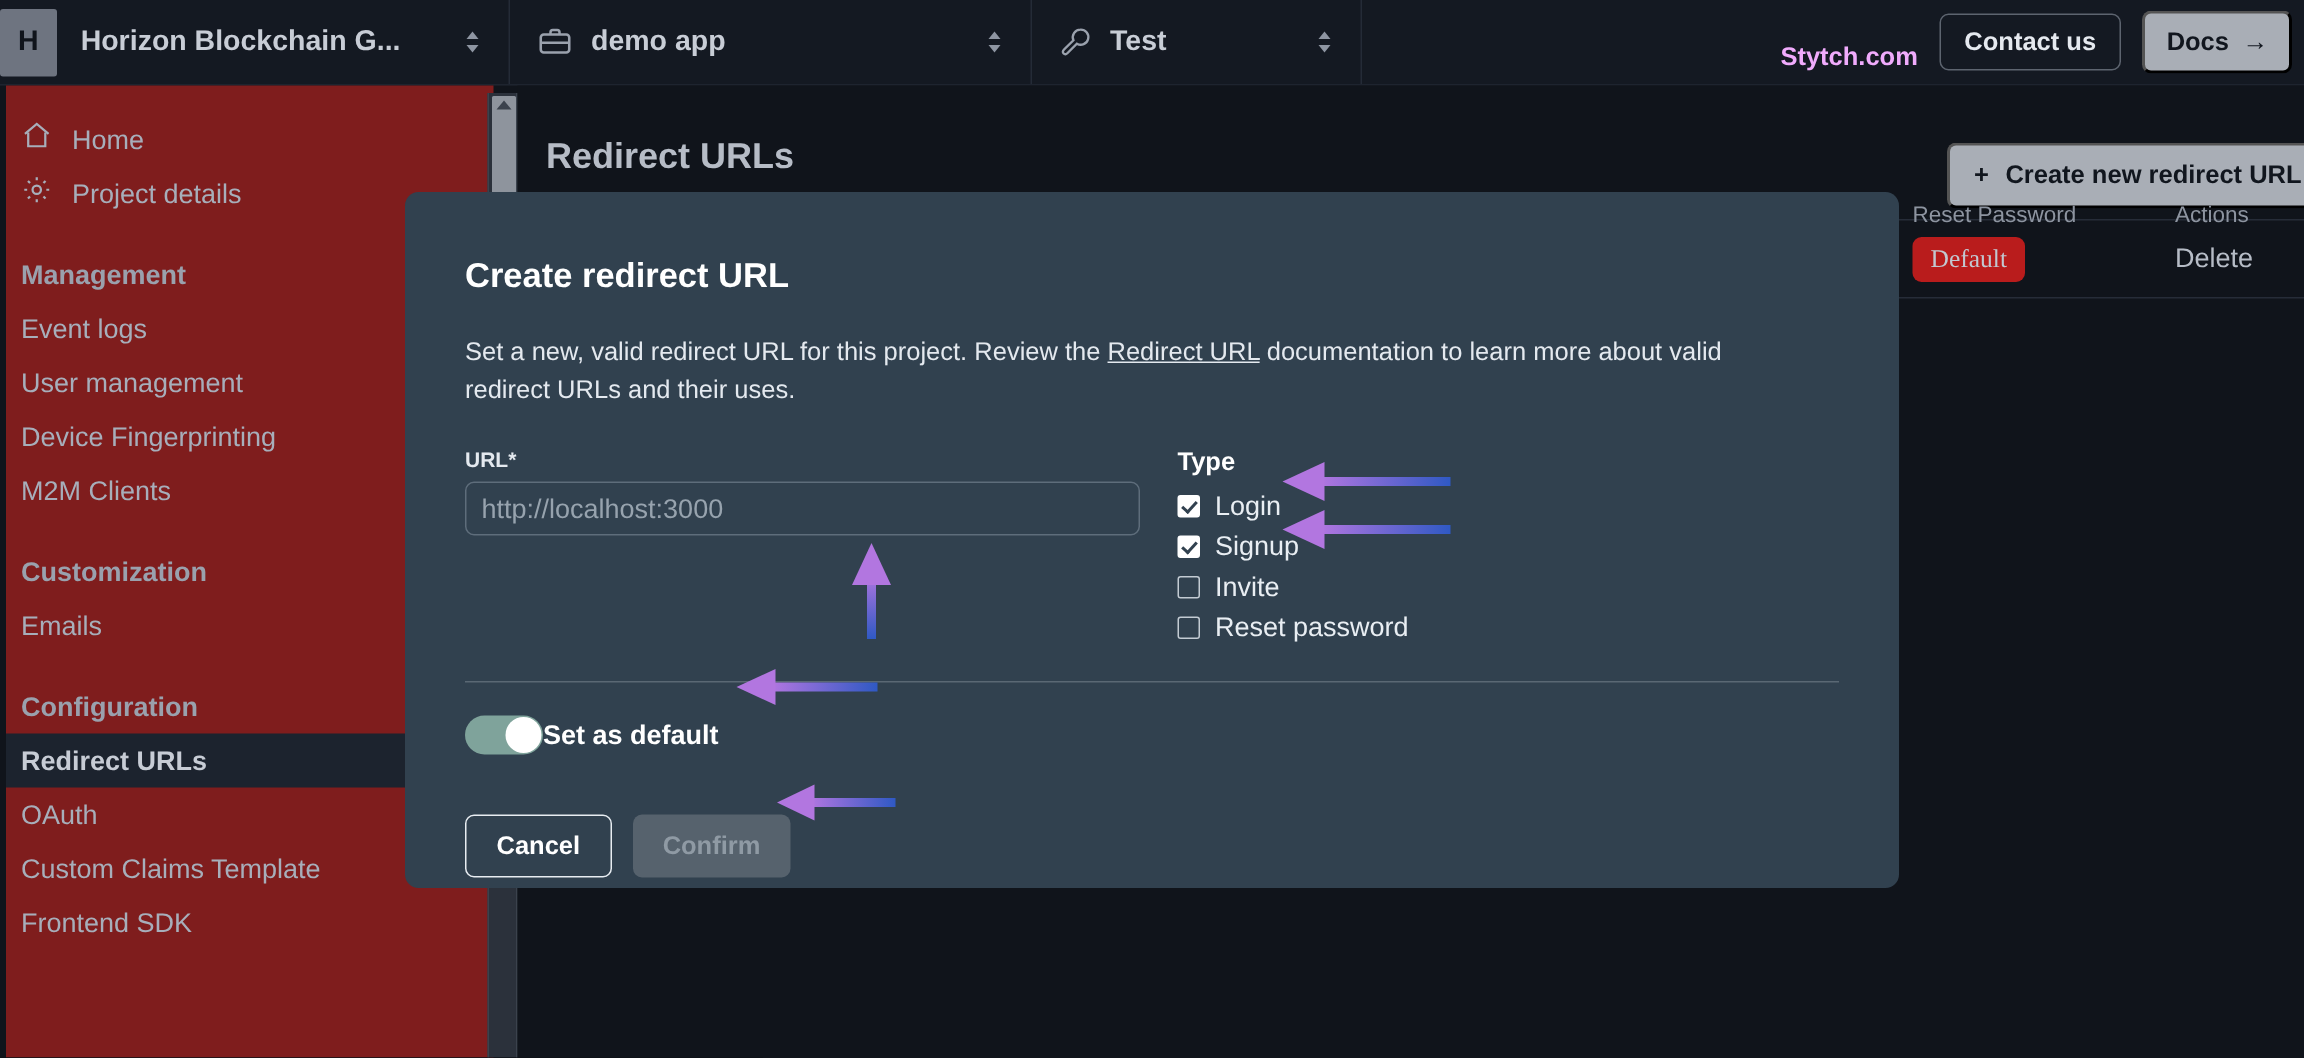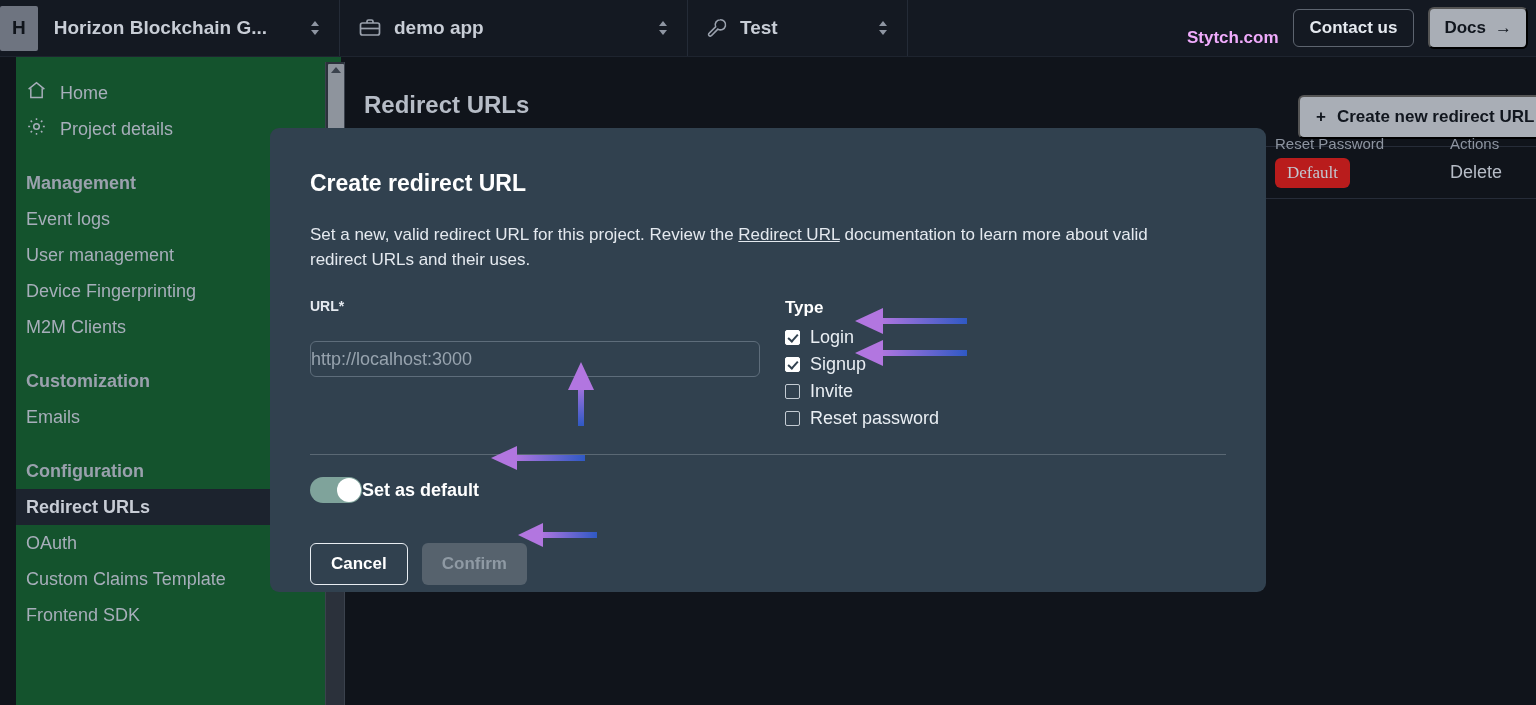--- a/index.html
+++ b/index.html
@@ -48,22 +48,22 @@
   }
   .btn-solid {
     background: #a9aeb6; border-radius: 6px; color: #11161e;
     font-size: 17px; font-weight: bold; padding: 9px 14px;
     display: flex; align-items: flex-end; gap: 9px;
   }
   .wrench, .briefcase { color: #9aa1ad; display:inline-flex; }
 
   
   .sidebar {
-    position: absolute; top: 57px; left: 16px; width: 325px; height: 648px;
-    background: #14532d; padding-top: 18px;
+    position: absolute; top: 57px; left: 4px; width: 325px; height: 648px;
+    background: #7f1d1d; padding-top: 18px;
   }
   .nav-item {
     display: flex; align-items: center; gap: 13px;
     height: 36px; padding: 0 10px; color: #a7aeba; font-size: 18px;
   }
   .nav-item.active { background: #1c232e; color: #c7ccd5; font-weight: bold; }
   .nav-item svg { flex: none; }
   .nav-group {
     color: #9aa1ad; font-size: 18px; font-weight: bold;
     padding: 0 10px; margin-top: 26px; margin-bottom: 7px;
@@ -123,23 +123,22 @@
     margin-top: 26px; max-width: 880px;
   }
   .modal-desc a { color: #e4e9ef; text-decoration: underline; }
 
   .form-row { display: flex; margin-top: 26px; }
   .form-left { width: 450px; }
   .field-label { color: #e4e9ef; font-size: 14px; font-weight: bold; margin-bottom: 7px; }
   .url-input {
     width: 450px; height: 36px; background: transparent;
     border: 1px solid #5e6d7b; border-radius: 6px;
-    color: #e4e9ef; font-size: 18px; padding: 0 0;
+    color: #e4e9ef; font-size: 18px; padding: 0 10px;
     font-family: "Liberation Sans", sans-serif;
-    margin-top: 20px;
   }
   .url-input::placeholder { color: #97a3ae; }
 
   .form-right { margin-left: 25px; }
   .type-label { color: #ffffff; font-size: 17px; font-weight: bold; margin-bottom: 6px; }
   .cb-row { display: flex; align-items: center; gap: 10px; height: 27px; }
   .cb {
     width: 15px; height: 15px; border-radius: 2px; flex: none;
     border: 1px solid #c3cbd3; background: transparent; position: relative;
   }

